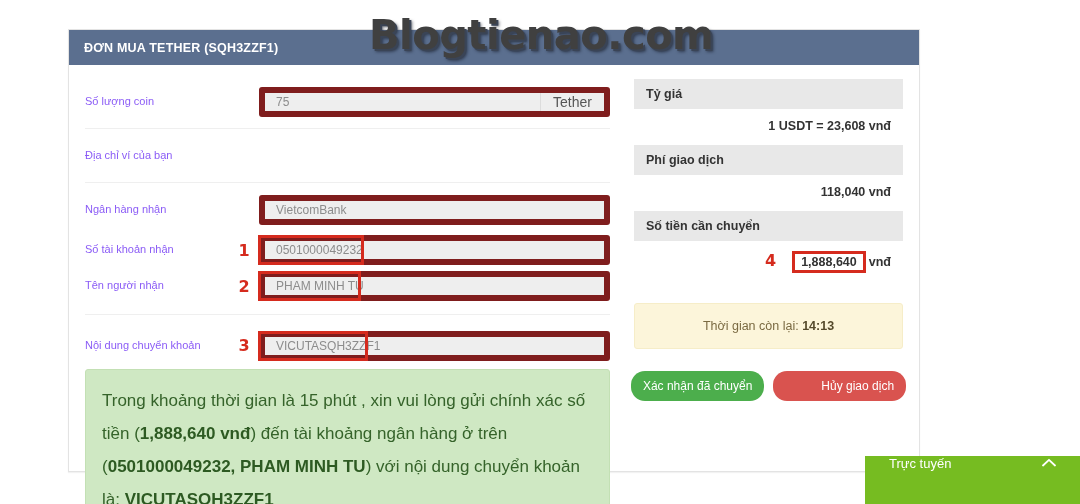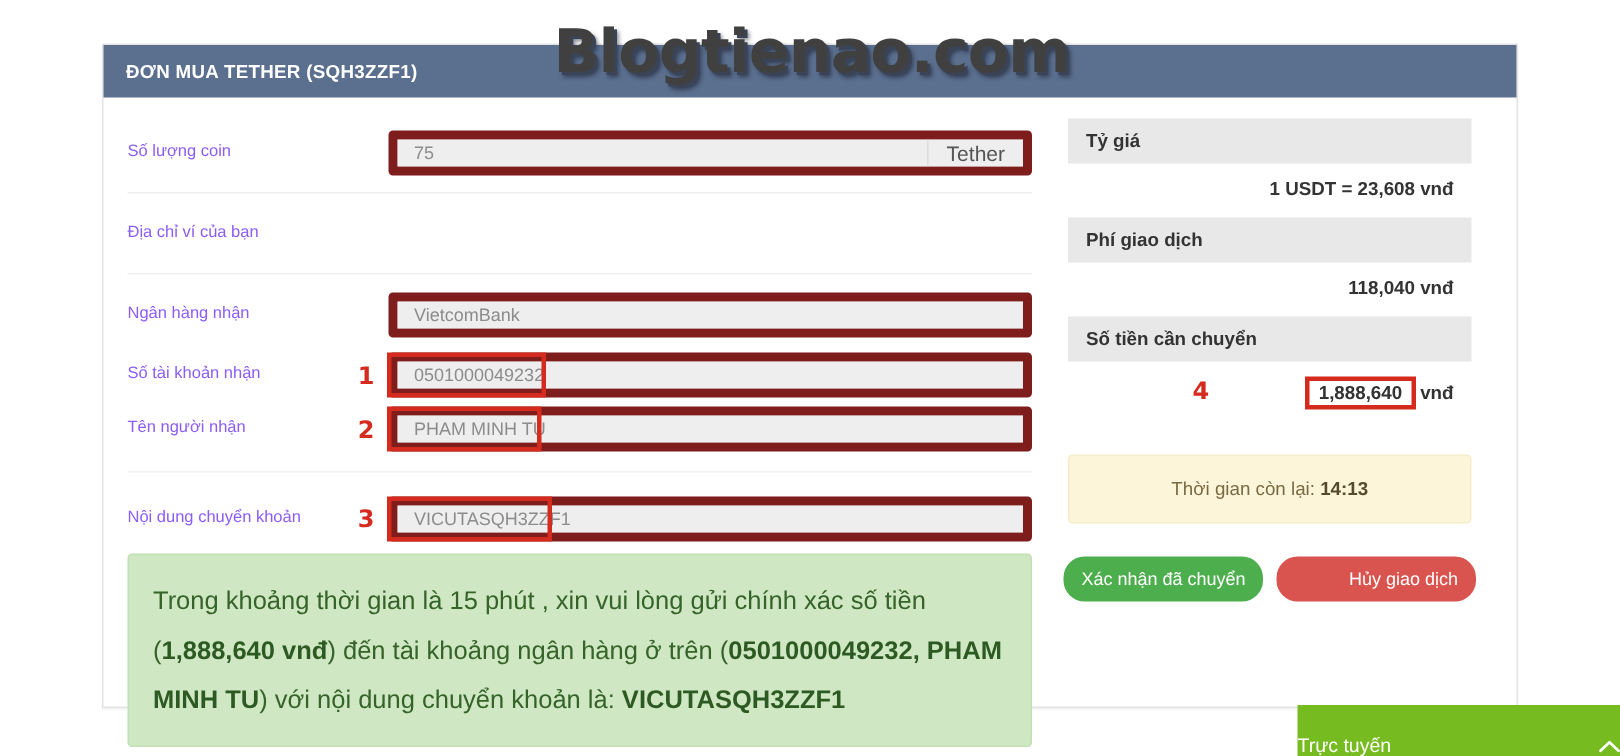--- a/index.html
+++ b/index.html
@@ -30,21 +30,21 @@
     white-space: nowrap;
     pointer-events: none;
     margin-left: 29px;
   }
 
   
   #panel {
     position: absolute;
     left: 68px;
     top: 29px;
-    width: 944px;
+    width: 852px;
     height: 443px;
     background: #ffffff;
     border: 1px solid #e3e3e3;
     box-sizing: border-box;
     box-shadow: 0 1px 1px rgba(0,0,0,.05);
   }
   #panel-header {
     height: 35px;
     background: #5b6f8f;
     color: #ffffff;
@@ -211,26 +211,26 @@
   }
   .btn-confirm { background: #4cae4c; }
   .btn-cancel { background: #d9534f; padding-left: 48px; }
 
   
   #chat-widget {
     position: absolute;
     right: 0;
     bottom: 0;
     width: 215px;
-    height: 34px;
+    height: 48px;
     background: #76bc21;
     display: flex;
-    align-items: flex-end;
+    align-items: flex-start;
     justify-content: space-between;
-    padding: 0 0;
+    padding: 0 24px;
     box-sizing: border-box;
     color: #ffffff;
     font-size: 13px;
     z-index: 50;
   }
   #chat-chevron {
     font-size: 13px;
     line-height: 1;
   }
 </style>
@@ -313,21 +313,21 @@
     <div id="side-col">
 
       <div class="side-head">Tỷ giá</div>
       <div class="side-value">1 USDT = 23,608 vnđ</div>
 
       <div class="side-head">Phí giao dịch</div>
       <div class="side-value">118,040 vnđ</div>
 
       <div class="side-head">Số tiền cần chuyển</div>
       <div class="side-value">
-        <span style="color:#d52b1e; font-size:16px; font-family:'DejaVu Sans',sans-serif; margin-right:16px;">4</span><span style="display:inline-block; border:3px solid #d52b1e; padding:1px 6px; margin-right:3px;margin-left:48px;">1,888,640</span><span>vnđ</span>
+        <span style="color:#d52b1e; font-size:16px; font-family:'DejaVu Sans',sans-serif; margin-right:16px;">4</span><span style="display:inline-block; border:3px solid #d52b1e; padding:1px 6px; margin-right:3px;">1,888,640</span><span>vnđ</span>
       </div>
 
       <div id="timer-box">
         <span>Thời gian còn lại:</span>
         <b>14:13</b>
       </div>
 
       <div id="btn-row">
         <button class="btn btn-confirm">Xác nhận đã chuyển</button>
         <button class="btn btn-cancel">Hủy giao dịch</button>

